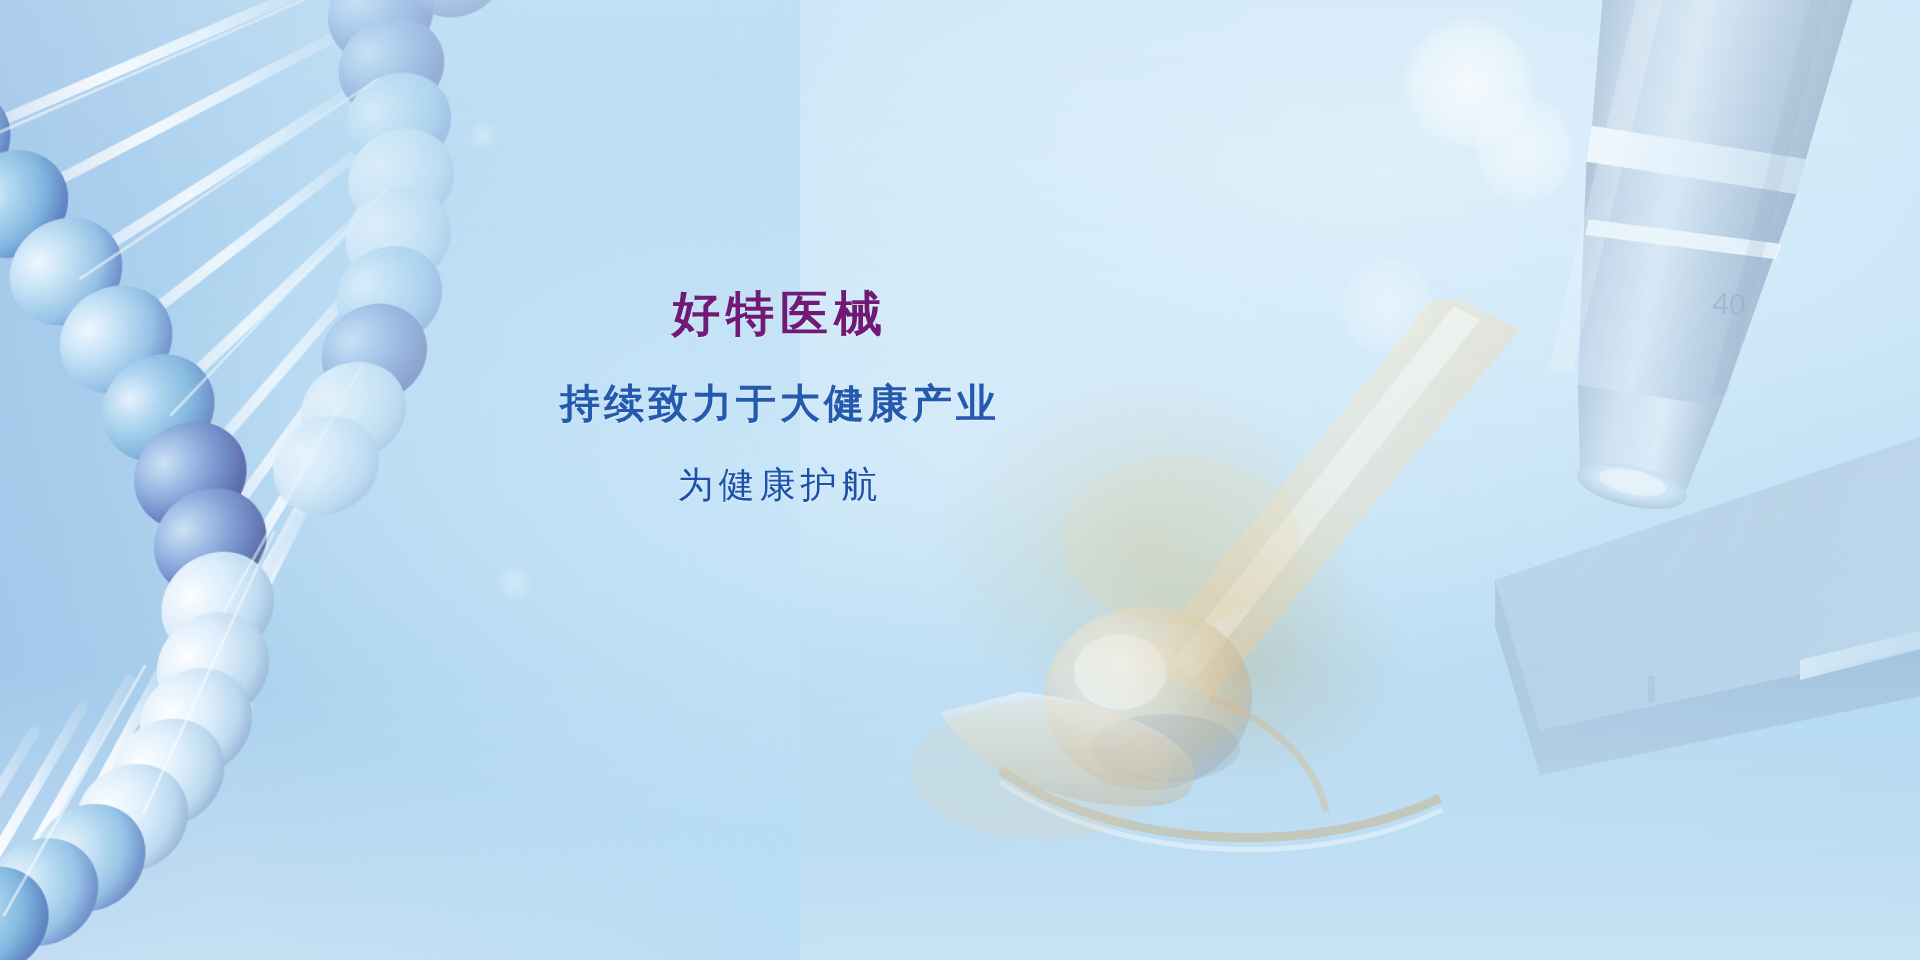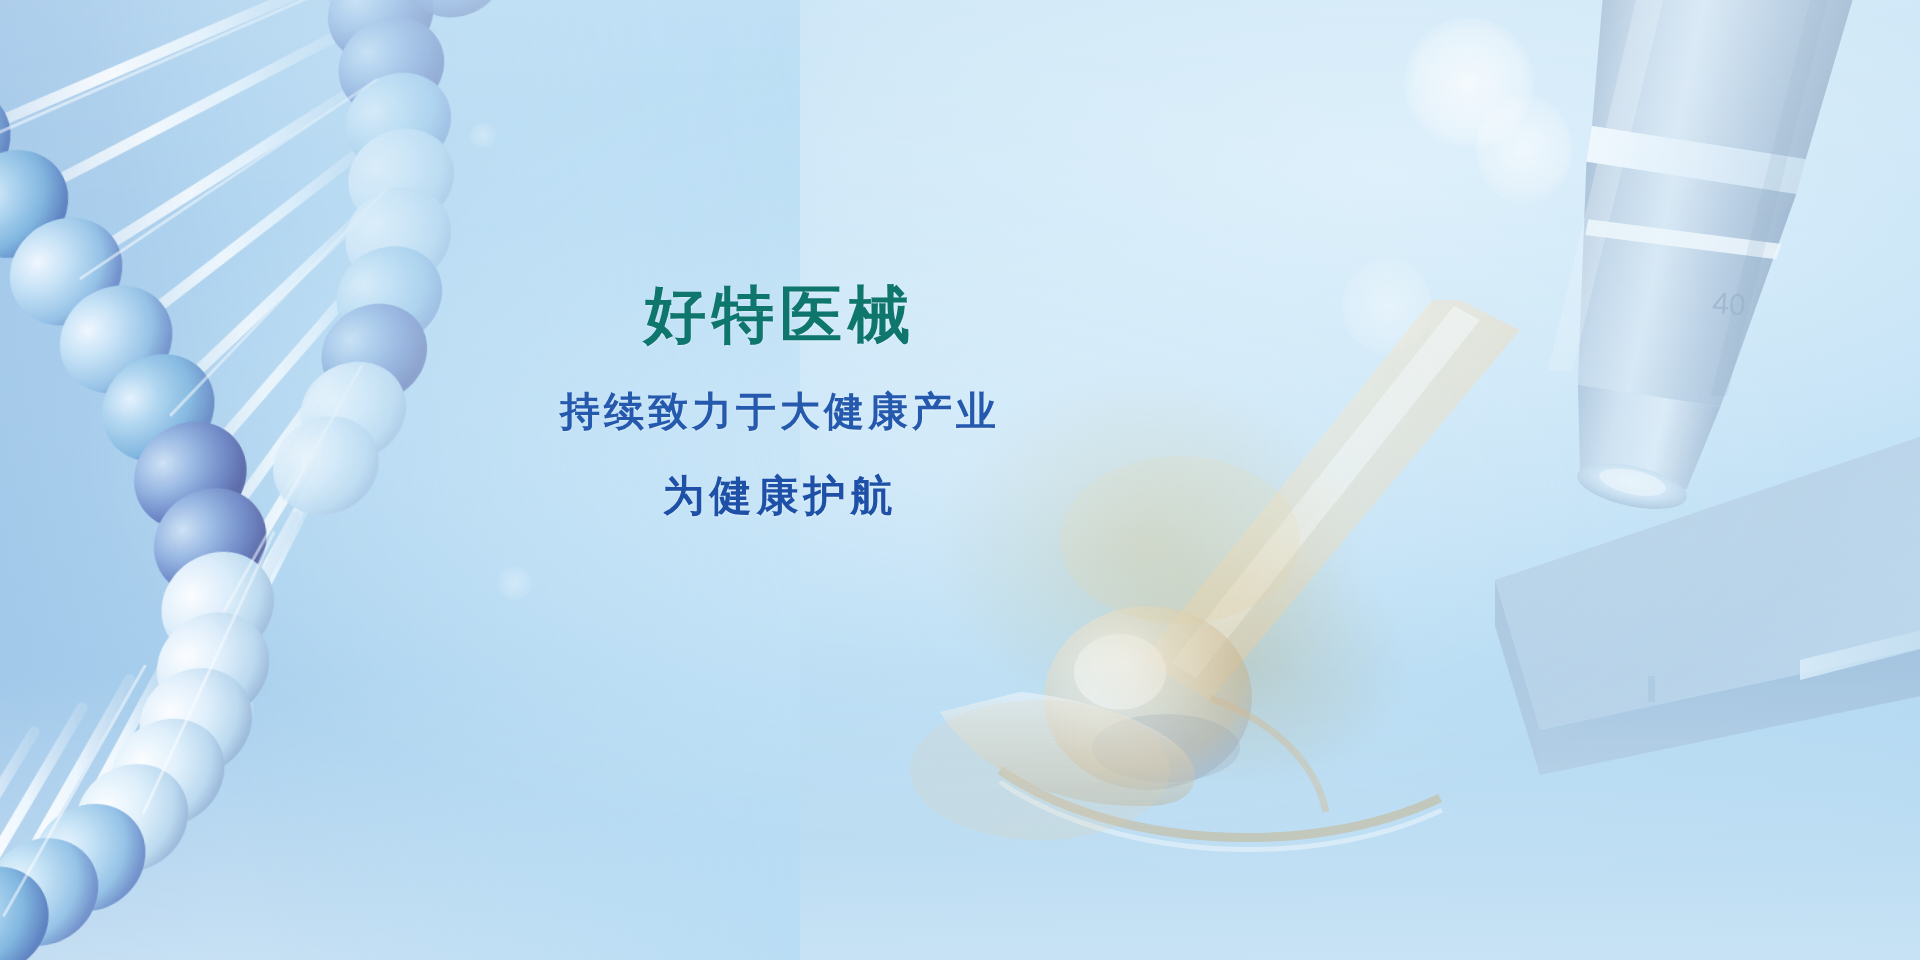--- a/index.html
+++ b/index.html
@@ -95,41 +95,41 @@
   
   .copy{
     position:absolute;
     left:0;top:280px;
     width:1560px;
     text-align:center;
     z-index:40;
     user-select:none;
   }
   .title{
-    margin:0;
-    font-size:62px;
+    margin:7px;
+    font-size:48px;
     font-weight:bold;
     letter-spacing:6px;
-    color:#0f766e;
+    color:#701a75;
     line-height:1.12;
     text-shadow:0 1px 2px rgba(255,255,255,.35);
   }
   .subtitle{
     margin:38px 0 0 0;
     font-size:40px;
     font-weight:bold;
     letter-spacing:4px;
     color:#2559ad;
     line-height:1.2;
     text-shadow:0 1px 2px rgba(255,255,255,.30);
   }
   .tagline{
     margin:36px 0 12px 0;
-    font-size:42px;
-    font-weight:bold;
+    font-size:36px;
+    font-weight:normal;
     letter-spacing:5px;
     color:#1f50a8;
     line-height:1.2;
     text-shadow:0 1px 2px rgba(255,255,255,.35);
   }
 </style>
 </head>
 <body>
 
 <div class="banner">

